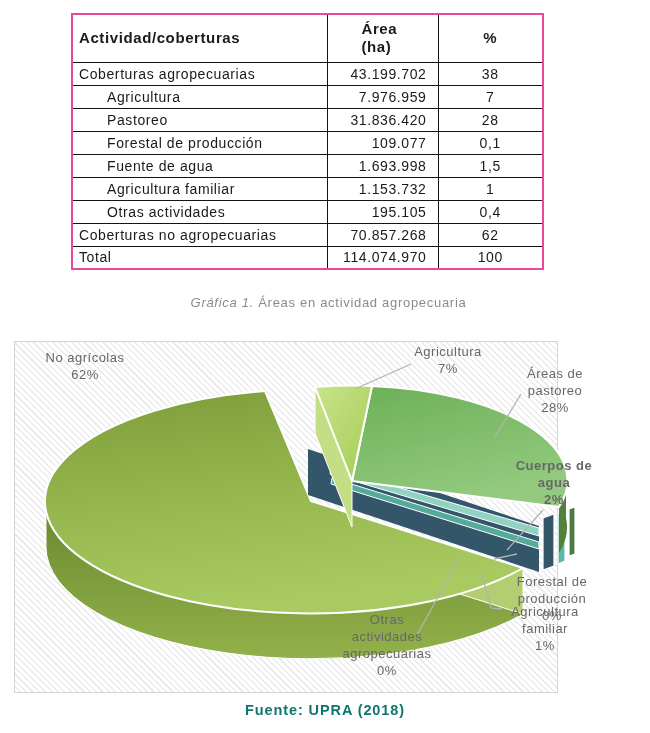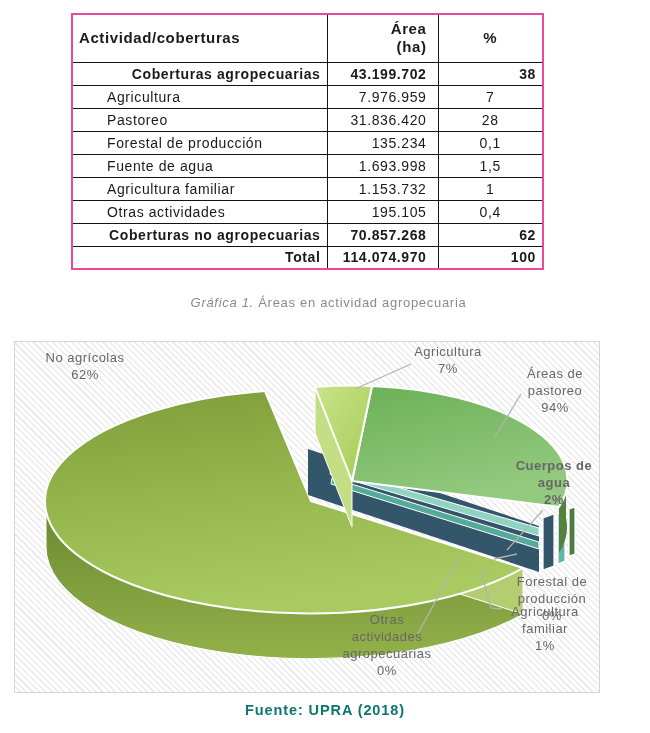--- a/index.html
+++ b/index.html
@@ -10,50 +10,50 @@
   
   #tbl{position:absolute;left:71px;top:13px;width:471px;border-collapse:collapse;table-layout:fixed;
        border:2px solid #ec4899;color:#1a1a1a;}
   #tbl th,#tbl td{border:1px solid #141414;padding:0 6px;font-size:14px;letter-spacing:0.6px;
        overflow:hidden;white-space:nowrap;}
   #tbl th{font-weight:bold;text-align:center;height:48px;font-size:15px;white-space:pre-line;line-height:1.25;}
   #tbl td{height:23px;}
   #tbl .c1{width:255px;text-align:left;}
   #tbl .c2{width:111px;text-align:right;padding-right:11px;}
   #tbl .c3{width:105px;text-align:center;}
-  #tbl tr.boldrow td{font-weight:bold;text-align:right;}
+  #tbl tr.boldrow td{font-weight:normal;}
   #tbl td.indent{padding-left:34px;}
 
   
   #caption{position:absolute;left:0;top:295px;width:650px;text-align:center;color:#8a8a8a;
            font-size:13px;letter-spacing:0.7px;}
   #caption .cap-prefix{font-style:italic;margin-left:7px;}
 
   
-  #chart{position:absolute;left:14px;top:341px;width:586px;height:352px;
+  #chart{position:absolute;left:14px;top:341px;width:544px;height:352px;
          border:1px solid #d5d5d5;
          background:repeating-linear-gradient(45deg,#ffffff 0px,#ffffff 3px,#ececec 3px,#ececec 4.5px);}
   #chart svg{position:absolute;left:0;top:0;}
   .callout{position:absolute;text-align:center;color:#676767;font-size:13px;line-height:1.3;
            letter-spacing:0.5px;white-space:pre-line;}
 
   
   #footer{position:absolute;left:0;top:702px;width:650px;text-align:center;color:#0f766e;
           font-weight:bold;font-size:14.5px;letter-spacing:0.9px;}
 </style>
 </head>
 <body>
 
 <div id="page">
 
   <table id="tbl">
     <thead>
       <tr>
         <th class="c1">Actividad/coberturas</th>
-        <th class="c2" style="text-align:right;padding-left:34px;">Área
+        <th class="c2" style="text-align:left;padding-left:34px;">Área
 (ha)</th>
         <th class="c3">%</th>
       </tr>
     </thead>
     <tbody>
       <tr class="boldrow">
         <td class="c1">Coberturas agropecuarias</td>
         <td class="c2">43.199.702</td>
         <td class="c3">38</td>
       </tr>
@@ -62,21 +62,21 @@
         <td class="c2">7.976.959</td>
         <td class="c3">7</td>
       </tr>
       <tr>
         <td class="c1 indent">Pastoreo</td>
         <td class="c2">31.836.420</td>
         <td class="c3">28</td>
       </tr>
       <tr>
         <td class="c1 indent">Forestal de producción</td>
-        <td class="c2">135.234</td>
+        <td class="c2">109.077</td>
         <td class="c3">0,1</td>
       </tr>
       <tr>
         <td class="c1 indent">Fuente de agua</td>
         <td class="c2">1.693.998</td>
         <td class="c3">1,5</td>
       </tr>
       <tr>
         <td class="c1 indent">Agricultura familiar</td>
         <td class="c2">1.153.732</td>
@@ -159,21 +159,21 @@
         <path d="M 402 293 L 445 215"></path>
       </g>
     </svg>
 
     <div class="callout" style="left:0px;top:8px;width:140px;">No agrícolas
 62%</div>
     <div class="callout" style="left:368px;top:2px;width:130px;">Agricultura
 7%</div>
     <div class="callout" style="left:496px;top:24px;width:88px;">Áreas de
 pastoreo
-94%</div>
+28%</div>
     <div class="callout" style="left:494px;top:116px;width:90px;font-weight:bold;">Cuerpos de
 agua
 2%</div>
     <div class="callout" style="left:488px;top:200px;width:98px;margin-top:32px;">Forestal de
 producción
 0%</div>
     <div class="callout" style="left:482px;top:262px;width:96px;">Agricultura
 familiar
 1%</div>
     <div class="callout" style="left:312px;top:270px;width:120px;">Otras

